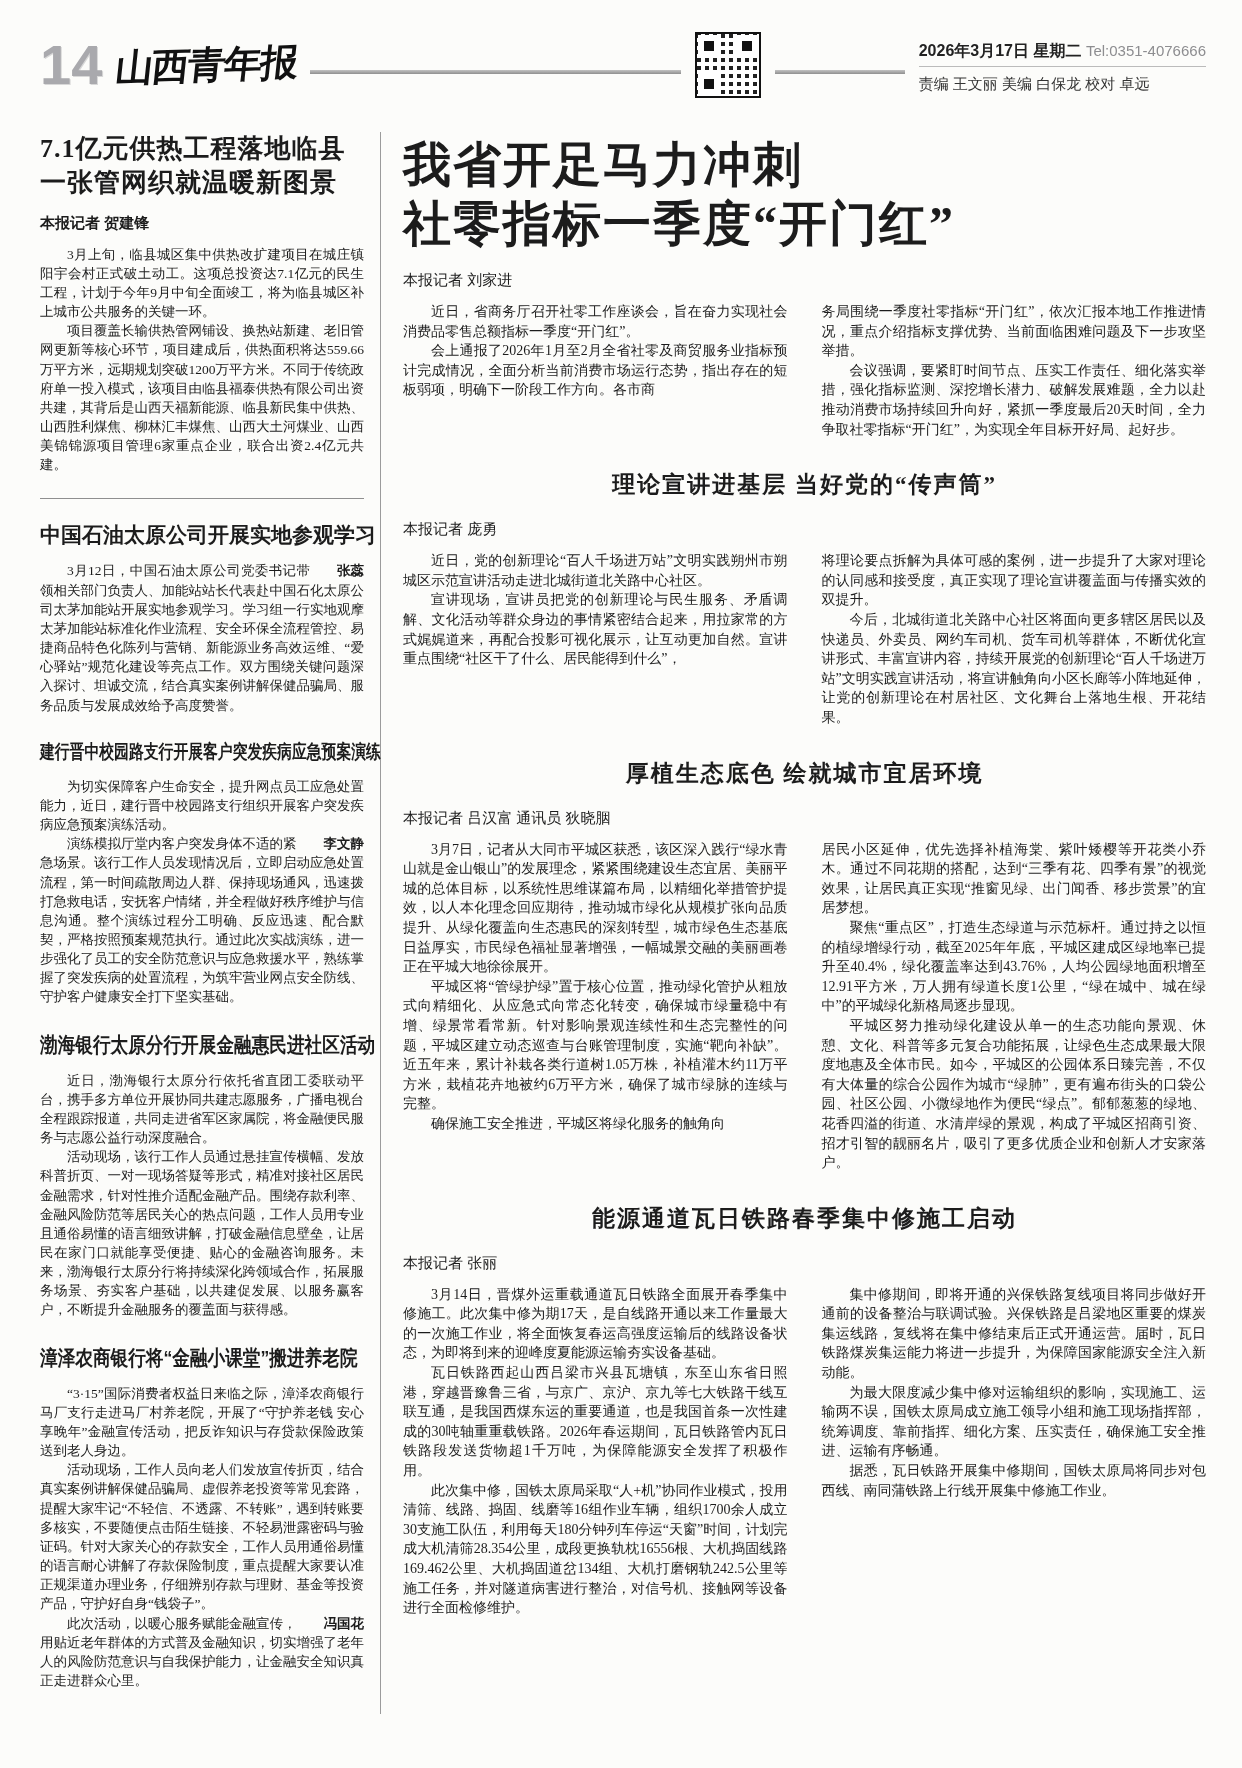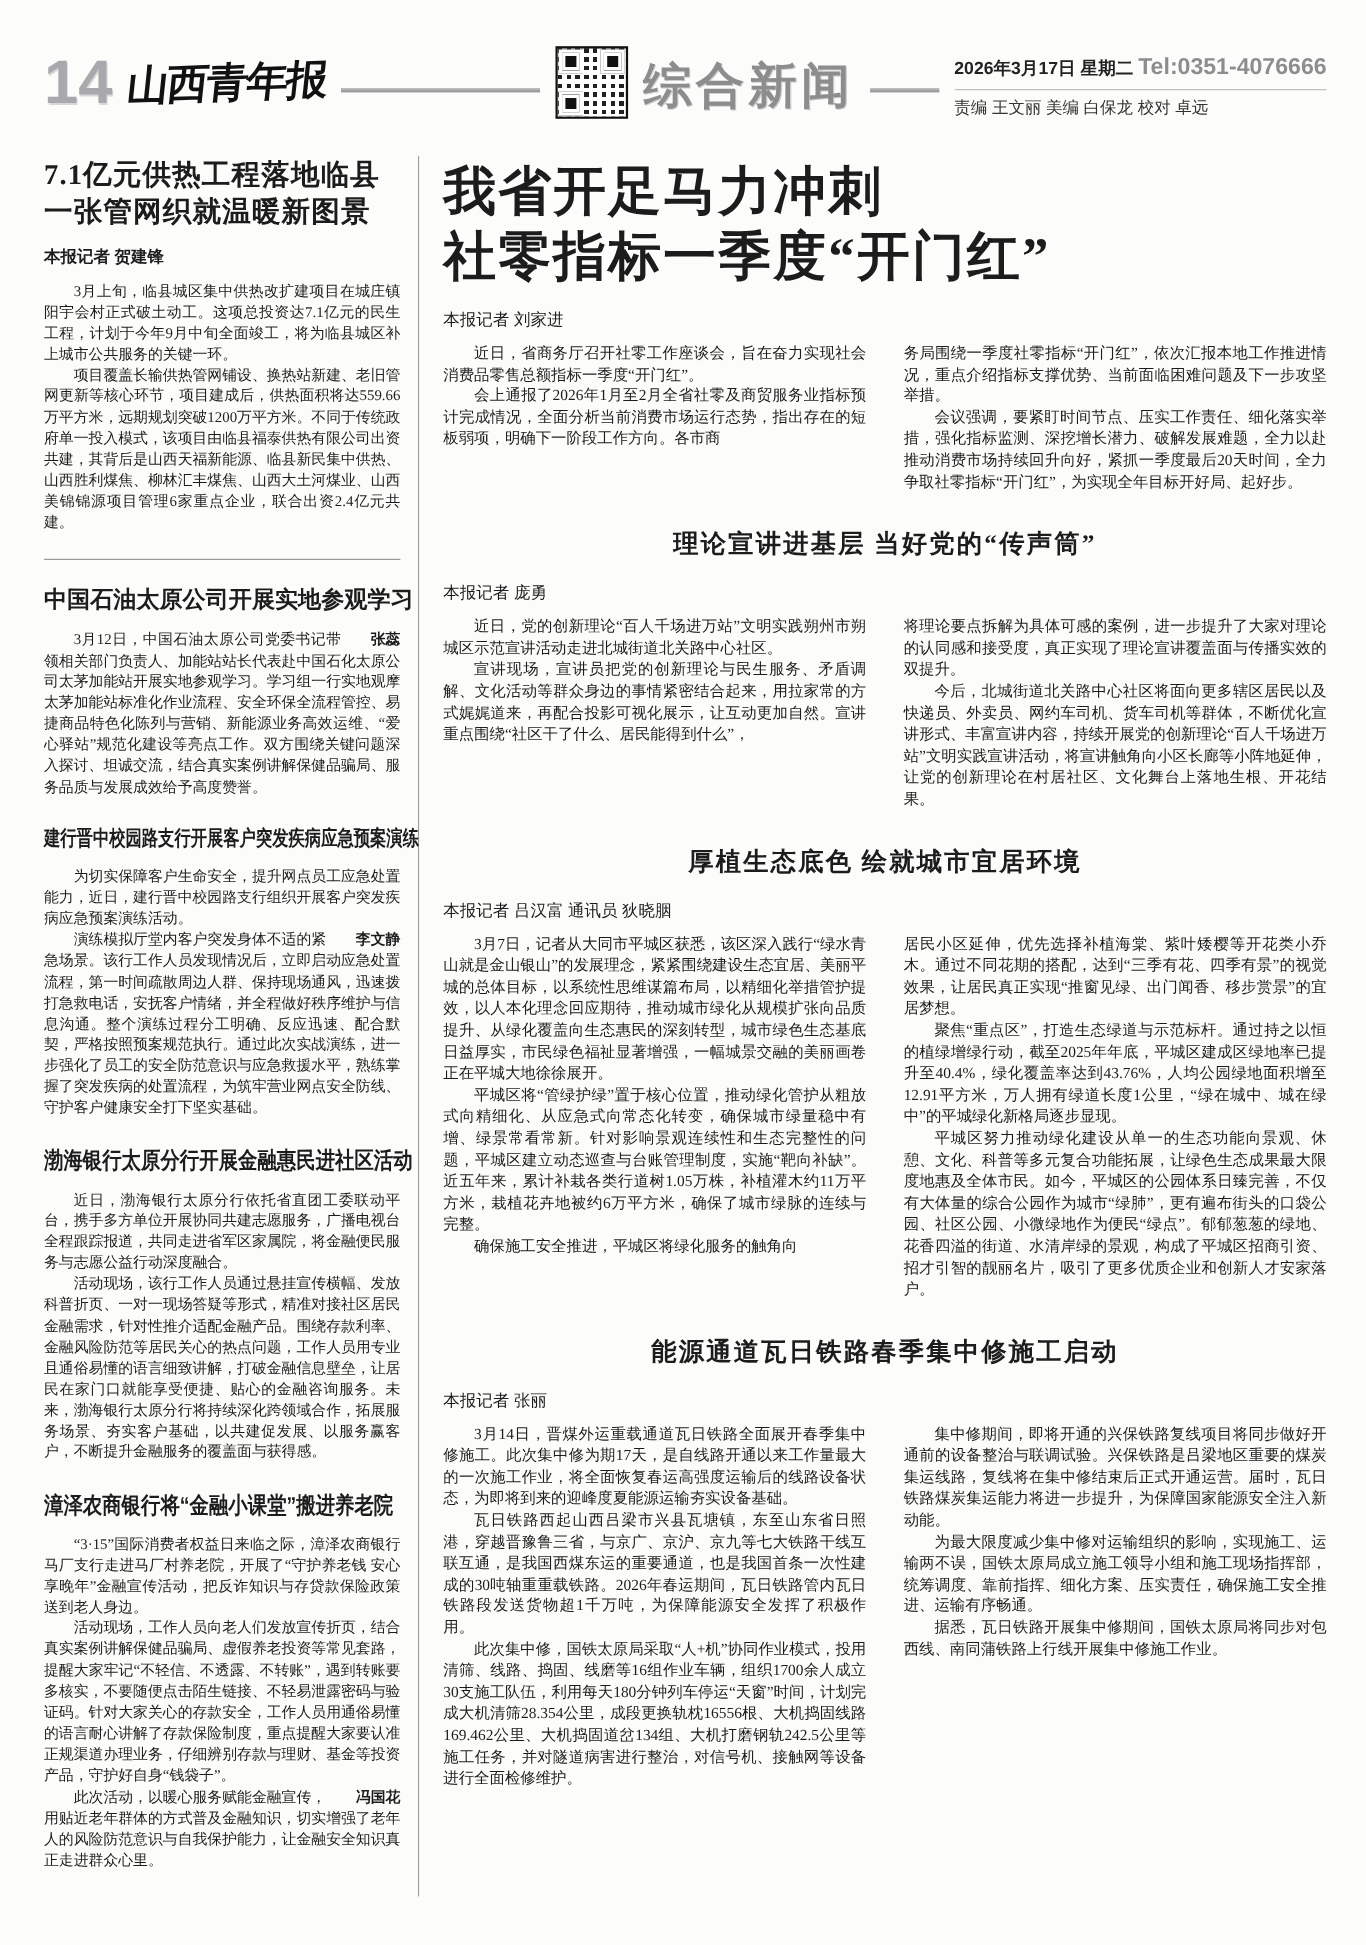--- a/index.html
+++ b/index.html
@@ -2,21 +2,21 @@
 <html><head>
 <meta charset="utf-8">
 <style>
   html,body{margin:0;padding:0;}
   body{
     width:1242px;height:1768px;
     background:#fcfcfa;color:#1c1c1c;
     font-family:"Liberation Serif","DejaVu Serif",serif;
     overflow:hidden;
   }
-  .page{width:1242px;height:1768px;box-sizing:border-box;padding:34px 36px 0 40px;}
+  .page{width:1242px;height:1768px;box-sizing:border-box;padding:24px 36px 0 40px;}
 
   
   .hdr{display:flex;align-items:center;gap:14px;height:82px;}
   .pagenum{
     font-family:"Liberation Sans","DejaVu Sans",sans-serif;
     font-size:56px;font-weight:700;color:#a9a9ad;line-height:1;
     text-shadow:1px 1px 0 #d8d8d8;
   }
   .masthead{
     font-size:38px;font-weight:900;color:#111;
@@ -29,21 +29,21 @@
       repeating-linear-gradient(#111 0 4px,#fff 4px 8px);
       background-blend-mode:screen;border:2px solid #111;flex:none;}
   .qr .f{position:absolute;width:16px;height:16px;background:#111;border:3px solid #fff;box-shadow:inset 0 0 0 3px #fff,inset 0 0 0 6px #111;}
   .qr .f1{top:1px;left:1px}.qr .f2{top:1px;right:1px}.qr .f3{bottom:1px;left:1px}
   .section-title{
     font-size:44px;font-weight:900;color:#8d8d90;letter-spacing:4px;white-space:nowrap;
     text-shadow:1px 1px 0 #cfcfcf;margin-top:6px;
   }
   .dateblock{font-family:"Liberation Sans","DejaVu Sans",sans-serif;text-align:left;white-space:nowrap;line-height:1.9;margin-top:4px;}
   .dateblock .d1{font-size:16px;font-weight:700;color:#222;}
-  .dateblock .tel{font-size:21px;font-weight:700;color:#8d8d90;}
+  .dateblock .tel{font-size:15px;font-weight:400;color:#8d8d90;}
   .dateblock .d2{font-size:15px;color:#333;border-top:1px solid #bbb;padding-top:3px;}
 
   
   .content{display:flex;margin-top:26px;}
   .sidebar{width:324px;flex:none;padding-right:16px;border-right:1px solid #9b9b9b;}
   .mainarea{flex:1;padding-left:22px;min-width:0;}
 
   .s-art{margin-bottom:24px;}
   .s-title{font-size:26px;font-weight:900;line-height:1.3;margin:0 0 14px 0;letter-spacing:1px;}
   .s-title2{font-family:"Liberation Sans","DejaVu Sans",sans-serif;font-size:21px;font-weight:900;margin:0 0 12px 0;white-space:nowrap;}
@@ -71,21 +71,20 @@
 
   <div class="hdr">
     <div class="pagenum">14</div>
     <div class="masthead">山西青年报</div>
     <div class="rule"></div>
     <div class="qr">
       <div class="f f1"></div>
       <div class="f f2"></div>
       <div class="f f3"></div>
     </div>
-    <div class="section-title">综合新闻</div>
     <div class="rule short"></div>
     <div class="dateblock">
       <div class="d1">
         <span>2026年3月17日 星期二</span>
         <span class="tel">Tel:0351-4076666</span>
       </div>
       <div class="d2">责编 王文丽 美编 白保龙 校对 卓远</div>
     </div>
   </div>
 

